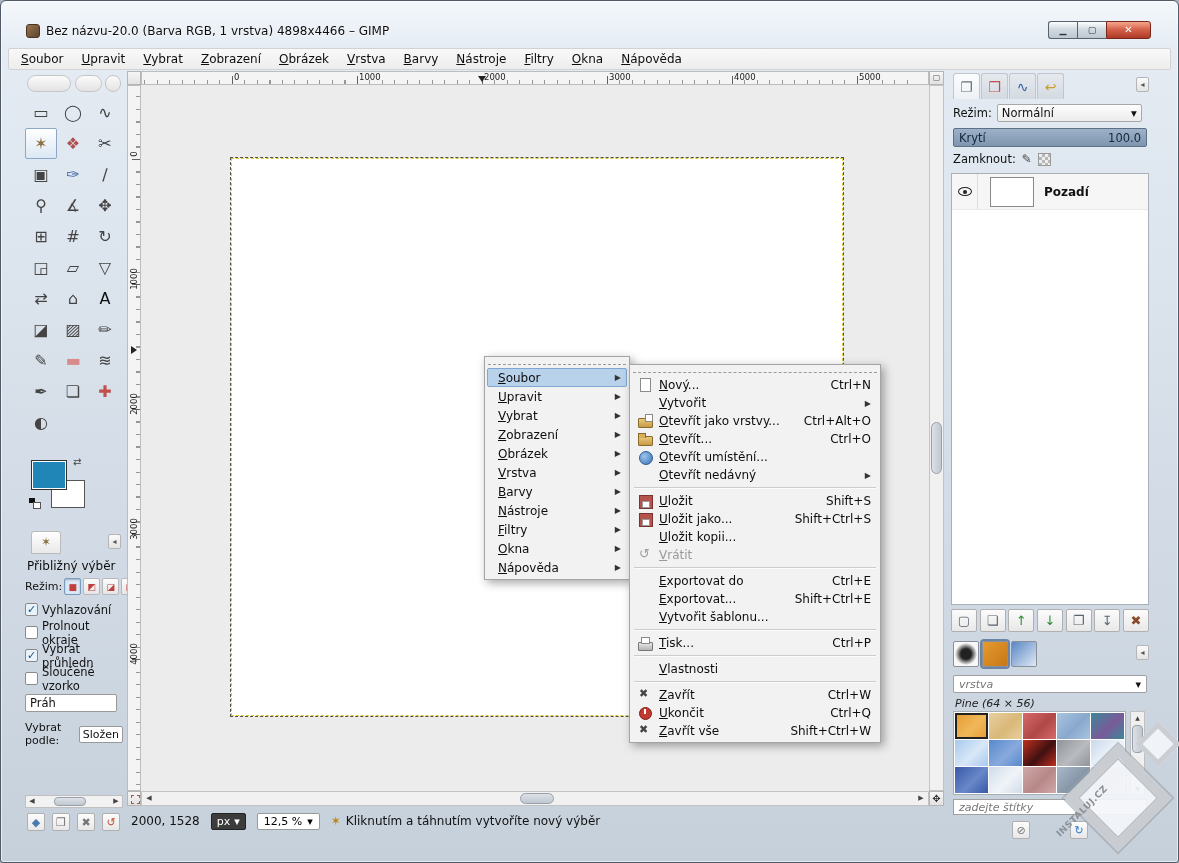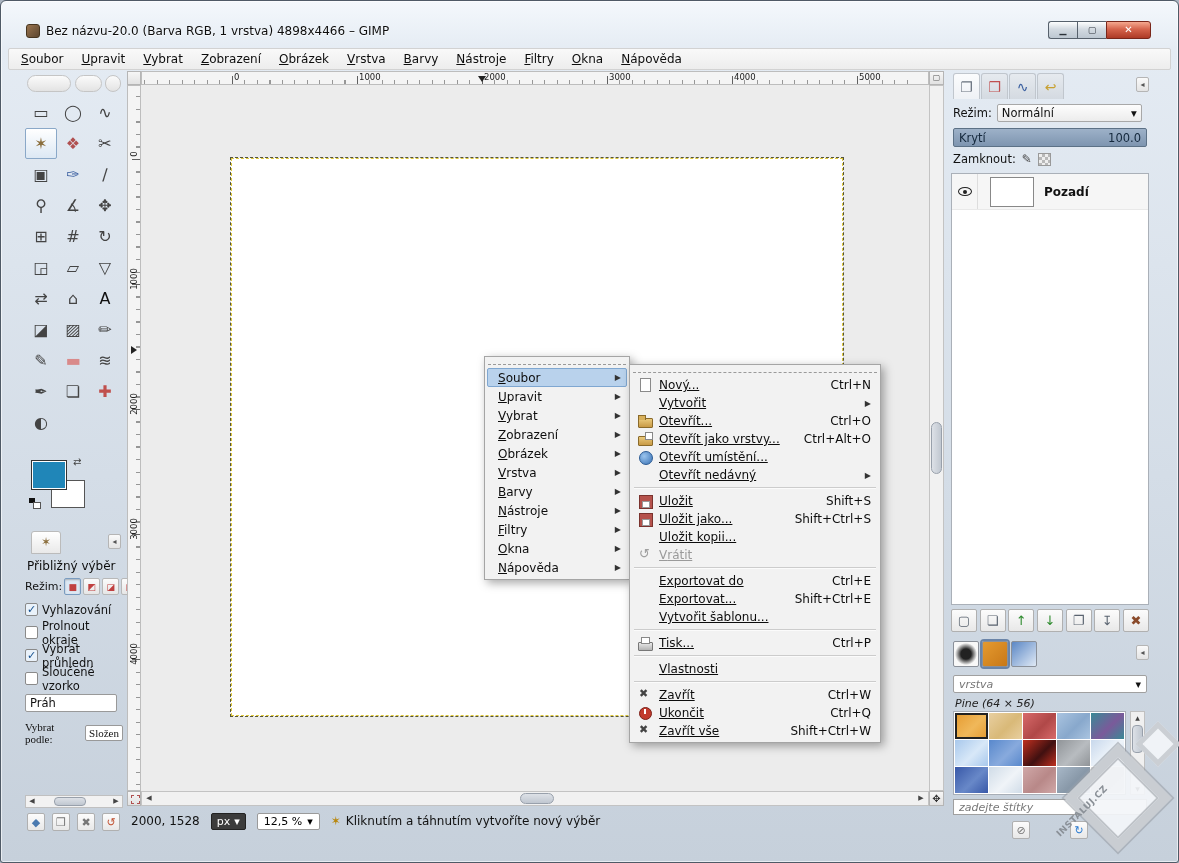--- a/index.html
+++ b/index.html
@@ -51,21 +51,21 @@
   .mode-row{display:flex;align-items:center;gap:2px;padding:1px 0 3px;font-size:11px;}
   .mode-btn{width:17px;height:17px;font-size:9px;display:flex;align-items:center;justify-content:center;
     border:1px solid #b8b8b8;background:linear-gradient(#fbfbfb,#e6e6e6);border-radius:2px;color:#c04040;padding:0;}
   .mode-btn.selected{background:#dce8f4;border-color:#7a9cc0;box-shadow:inset 0 1px 2px rgba(0,0,0,.25);}
   .cb-row{display:flex;align-items:center;gap:4px;height:23px;font-size:11.5px;}
   .checkbox{width:13px;height:13px;border:1px solid #8a8a8a;background:#fff;border-radius:2px;flex:none;
     font-size:11px;line-height:11px;text-align:center;color:#15508e;font-weight:bold;}
   .checkbox.checked{background:#eaf2fa;}
   .threshold{margin-top:4px;width:92px;height:18px;background:#fff;border:1px solid #999;border-radius:2px;
     font-size:11.5px;padding:1px 4px;}
-  .selectby-row{margin-top:9px;display:flex;align-items:center;gap:14px;font-size:11px;font-family:Liberation Serif, serif;}
+  .selectby-row{margin-top:9px;display:flex;align-items:center;gap:14px;font-size:11px;}
   .mini-select{background:#fff;border:1px solid #999;border-radius:2px;padding:1px 3px;font-size:11px;}
   .to-scroll{position:absolute;left:0;top:722px;width:98px;height:13px;border:1px solid #c0c0c0;background:#f2f2f2;}
   .to-scroll .arr{position:absolute;top:0;width:12px;height:11px;font-size:7px;line-height:11px;text-align:center;color:#444;}
   .to-thumb{position:absolute;left:28px;top:1px;width:32px;height:9px;background:linear-gradient(#dde1e7,#c0c7d0);border:1px solid #98a0ab;border-radius:4px;}
   .to-footer{position:absolute;left:2px;top:740px;display:flex;gap:7px;}
   .sm-btn{width:18px;height:18px;border:1px solid #b0b0b0;border-radius:2px;display:flex;align-items:center;justify-content:center;
     background:linear-gradient(#fcfcfc,#e8e8e8);font-size:11px;padding:0;}
 
   
   .corner-box,.zoomfit,.qmask,.nav-btn{position:absolute;border:1px solid #b5b5b5;background:linear-gradient(#f6f6f6,#e2e2e2);}
@@ -151,21 +151,21 @@
   .menu{position:absolute;background:#f2f2f2;border:1px solid #a5a5a5;box-shadow:3px 3px 9px rgba(0,0,0,.35);padding:2px;font-size:12px;}
   .root-menu{left:483px;top:355px;width:146px;z-index:50;}
   .file-menu{left:628px;top:363px;width:252px;z-index:60;}
   .tearoff{height:6px;border-bottom:1px dashed #9a9a9a;margin:0 1px 3px;}
   .menu-row{display:flex;align-items:center;height:19px;padding:0 5px 0 10px;color:#0d0d0d;border:1px solid transparent;border-radius:2px;}
   .menu-row .lbl{flex:1;}
   .sub-arrow{font-size:8px;color:#333;margin-left:8px;}
   .menu-row.selected{background:#b9d2ec;border-color:#7fa7d1;}
   .file-menu .menu-row{height:18px;padding:0 6px 0 4px;}
   .mi-icon{width:16px;height:14px;margin-right:6px;position:relative;flex:none;}
-  .fm-label{flex:1;text-decoration:underline;}
+  .fm-label{flex:1;}
   .fm-short{margin-left:14px;}
   .menu-row.disabled{color:#9a9a9a;}
   .separator{border-top:1px solid #cccccc;border-bottom:1px solid #fbfbfb;margin:3px 2px;}
   .ic-document-new::before{content:"";position:absolute;left:3px;top:0;width:9px;height:12px;background:#fff;border:1px solid #8a8a8a;}
   .ic-folder-open::before{content:"";position:absolute;left:1px;top:4px;width:13px;height:8px;background:linear-gradient(#e9c97c,#c89a46);border:1px solid #8a6a2a;border-radius:1px;}
   .ic-folder-open::after{content:"";position:absolute;left:1px;top:1px;width:6px;height:4px;background:#d8b05a;border:1px solid #8a6a2a;border-bottom:none;}
   .ic-folder-layers::before{content:"";position:absolute;left:1px;top:4px;width:13px;height:8px;background:linear-gradient(#e9c97c,#c89a46);border:1px solid #8a6a2a;border-radius:1px;}
   .ic-folder-layers::after{content:"";position:absolute;left:8px;top:0;width:6px;height:6px;background:#fff;border:1px solid #888;}
   .ic-globe::before{content:"";position:absolute;left:2px;top:1px;width:12px;height:12px;border-radius:50%;background:radial-gradient(circle at 35% 35%,#9ac4ee,#3a72b4);border:1px solid #2a5a94;}
   .ic-save::before{content:"";position:absolute;left:2px;top:1px;width:12px;height:12px;background:#b5524c;border:1px solid #7a332e;}
@@ -496,28 +496,28 @@
         <span class="mi-icon ic-document-new"></span>
         <span class="fm-label"><u>N</u>ový...</span>
         <span class="fm-short">Ctrl+N</span>
       </div>
       <div class="menu-row">
         <span class="mi-icon"></span>
         <span class="fm-label"><u>V</u>ytvořit</span>
         <span class="sub-arrow">▶</span>
       </div>
       <div class="menu-row">
+        <span class="mi-icon ic-folder-layers"></span>
+        <span class="fm-label"><u>O</u>tevřít jako vrstvy...</span>
+        <span class="fm-short">Ctrl+Alt+O</span>
+      </div>
+      <div class="menu-row">
         <span class="mi-icon ic-folder-open"></span>
         <span class="fm-label"><u>O</u>tevřít...</span>
         <span class="fm-short">Ctrl+O</span>
-      </div>
-      <div class="menu-row">
-        <span class="mi-icon ic-folder-layers"></span>
-        <span class="fm-label"><u>O</u>tevřít jako vrstvy...</span>
-        <span class="fm-short">Ctrl+Alt+O</span>
       </div>
       <div class="menu-row">
         <span class="mi-icon ic-globe"></span>
         <span class="fm-label"><u>O</u>tevřít umístění...</span>
       </div>
       <div class="menu-row">
         <span class="mi-icon"></span>
         <span class="fm-label"><u>O</u>tevřít nedávný</span>
         <span class="sub-arrow">▶</span>
       </div>

